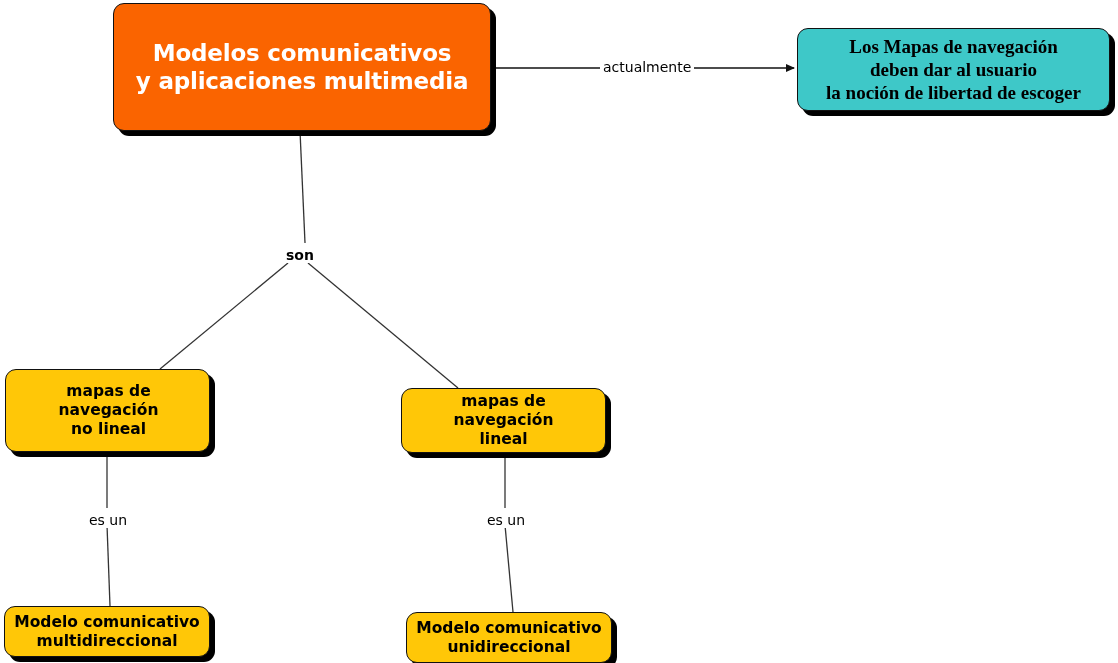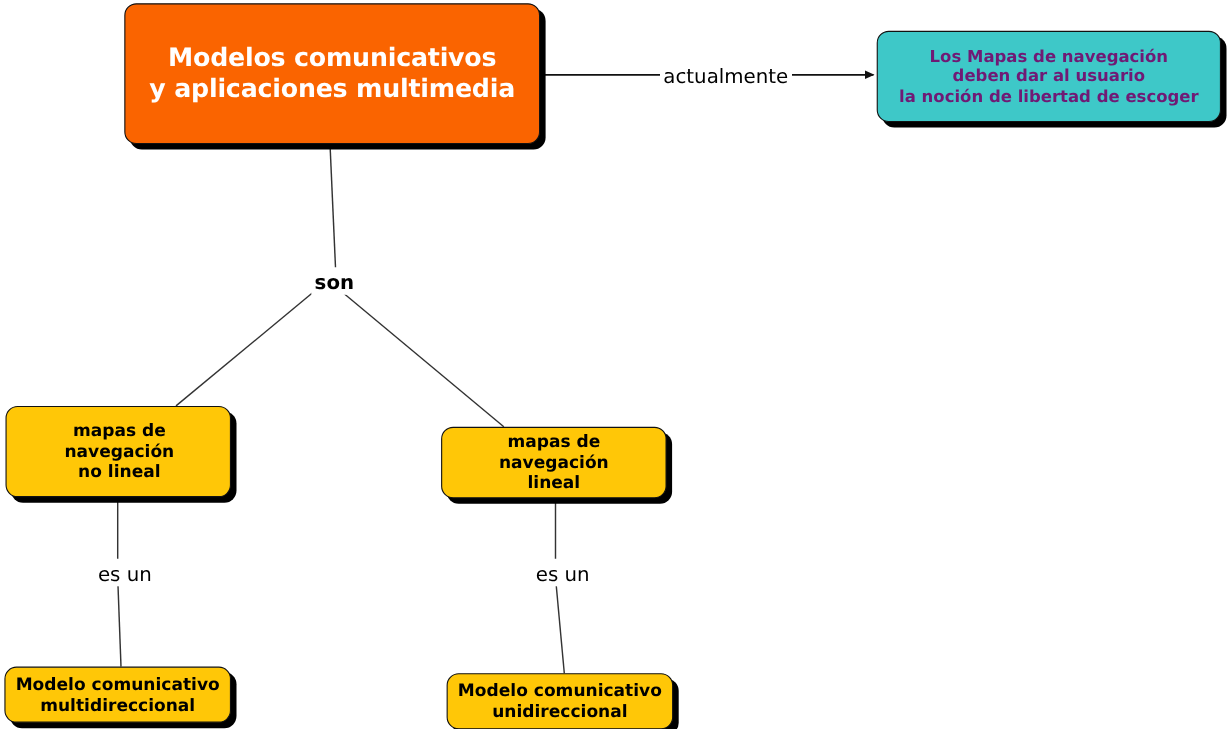--- a/index.html
+++ b/index.html
@@ -43,31 +43,32 @@
     padding: 2px 8px;
   }
   .node-root {
     background: #fa6400;
     color: #ffffff;
     font-size: 23px;
     letter-spacing: -0.2px;
   }
   .node-cyan {
     background: #3ec8c8;
-    color: #701a75;
-    font-size: 15px;
+    color: #000000;
+    font-size: 19px;
+    font-family: Liberation Serif, serif;
   }
   .node-yellow {
     background: #ffc707;
     color: #000000;
     font-size: 15.5px;
   }
   .edge-label {
     position: absolute;
-    font-size: 18px;
+    font-size: 14px;
     font-weight: normal;
     color: #000000;
     background: #ffffff;
     padding: 0 3px;
     line-height: 1.1;
     white-space: nowrap;
     z-index: 4;
   }
 </style>
 </head>

